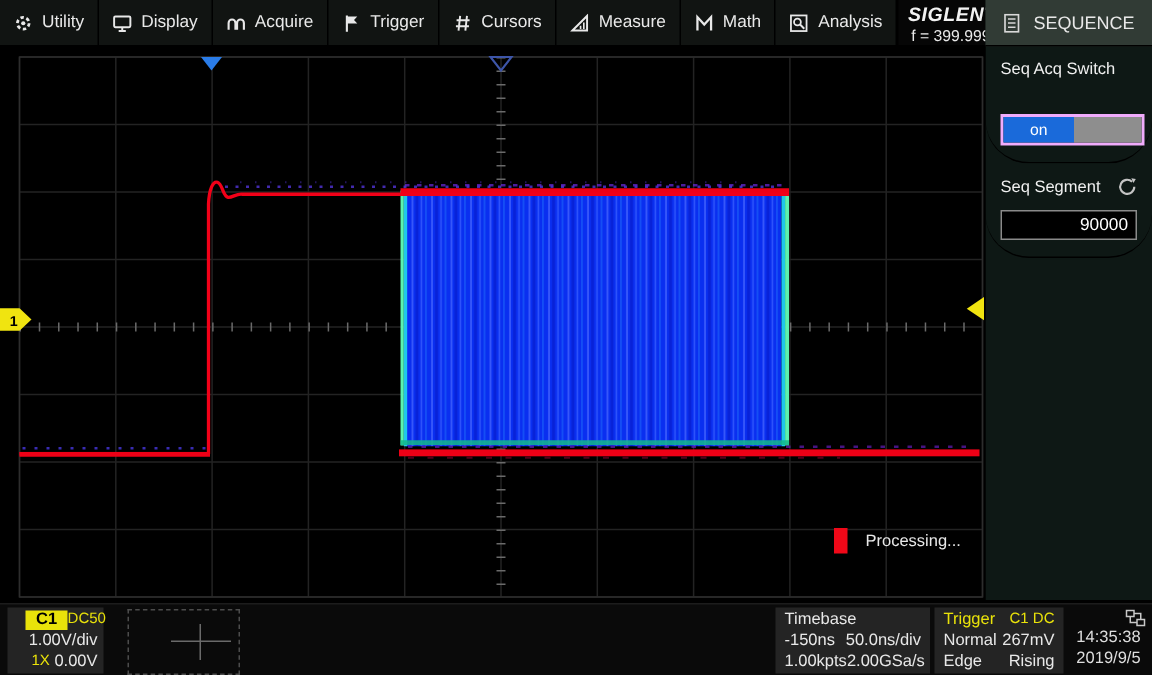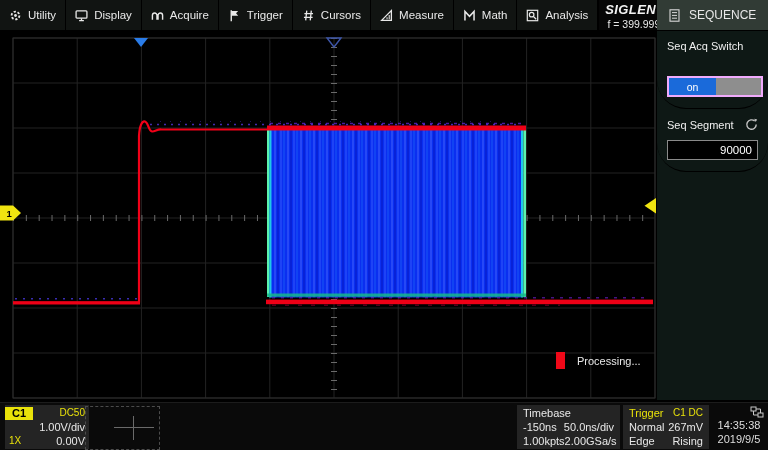--- a/index.html
+++ b/index.html
@@ -36,21 +36,21 @@
   
   .plot{position:absolute;left:0;top:30px;width:657px;height:370px;background:#000;}
   .processing{position:absolute;left:556px;top:322px;display:flex;align-items:center;gap:12px;text-align:right;}
   .processing .swatch{width:9px;height:17px;background:#f00818;}
   .processing .ptext{color:#e8e8e8;font-size:11px;}
 
   
   .statusbar{position:absolute;left:0;top:402px;width:768px;height:48px;background:#0a0a0a;
              border-top:1px solid #1c1c1c;color:#e8e8e8;font-size:11px;}
   .sb-box{position:absolute;top:2px;height:44px;background:#242424;box-sizing:border-box;}
-  .ch-box{left:5px;width:84px;padding:1px 4px 1px 0;}
+  .ch-box{left:5px;width:64px;padding:1px 4px 1px 12px;}
   .ch-row{display:flex;justify-content:space-between;align-items:center;height:14px;line-height:14px;}
   .ch-badge{background:#e9e20a;color:#000;font-weight:bold;padding:0 7px;font-size:11px;height:13px;line-height:13px;}
   .yellow{color:#e9e20a;}
   .ch-left-pad{padding-left:4px;}
   .empty-box{position:absolute;left:85px;top:3px;width:73px;height:42px;border:1px dashed #4c4c4c;}
   .crosshair{position:absolute;left:28px;top:9px;width:40px;height:24px;}
   .crosshair::before{content:"";position:absolute;left:0;top:11px;width:40px;height:1px;background:#6a6a6a;}
   .crosshair::after{content:"";position:absolute;left:19px;top:0;width:1px;height:24px;background:#6a6a6a;}
   .tb-box{left:517px;width:103px;padding:1px 6px;}
   .tb-row{display:flex;justify-content:space-between;height:14px;line-height:14px;}

